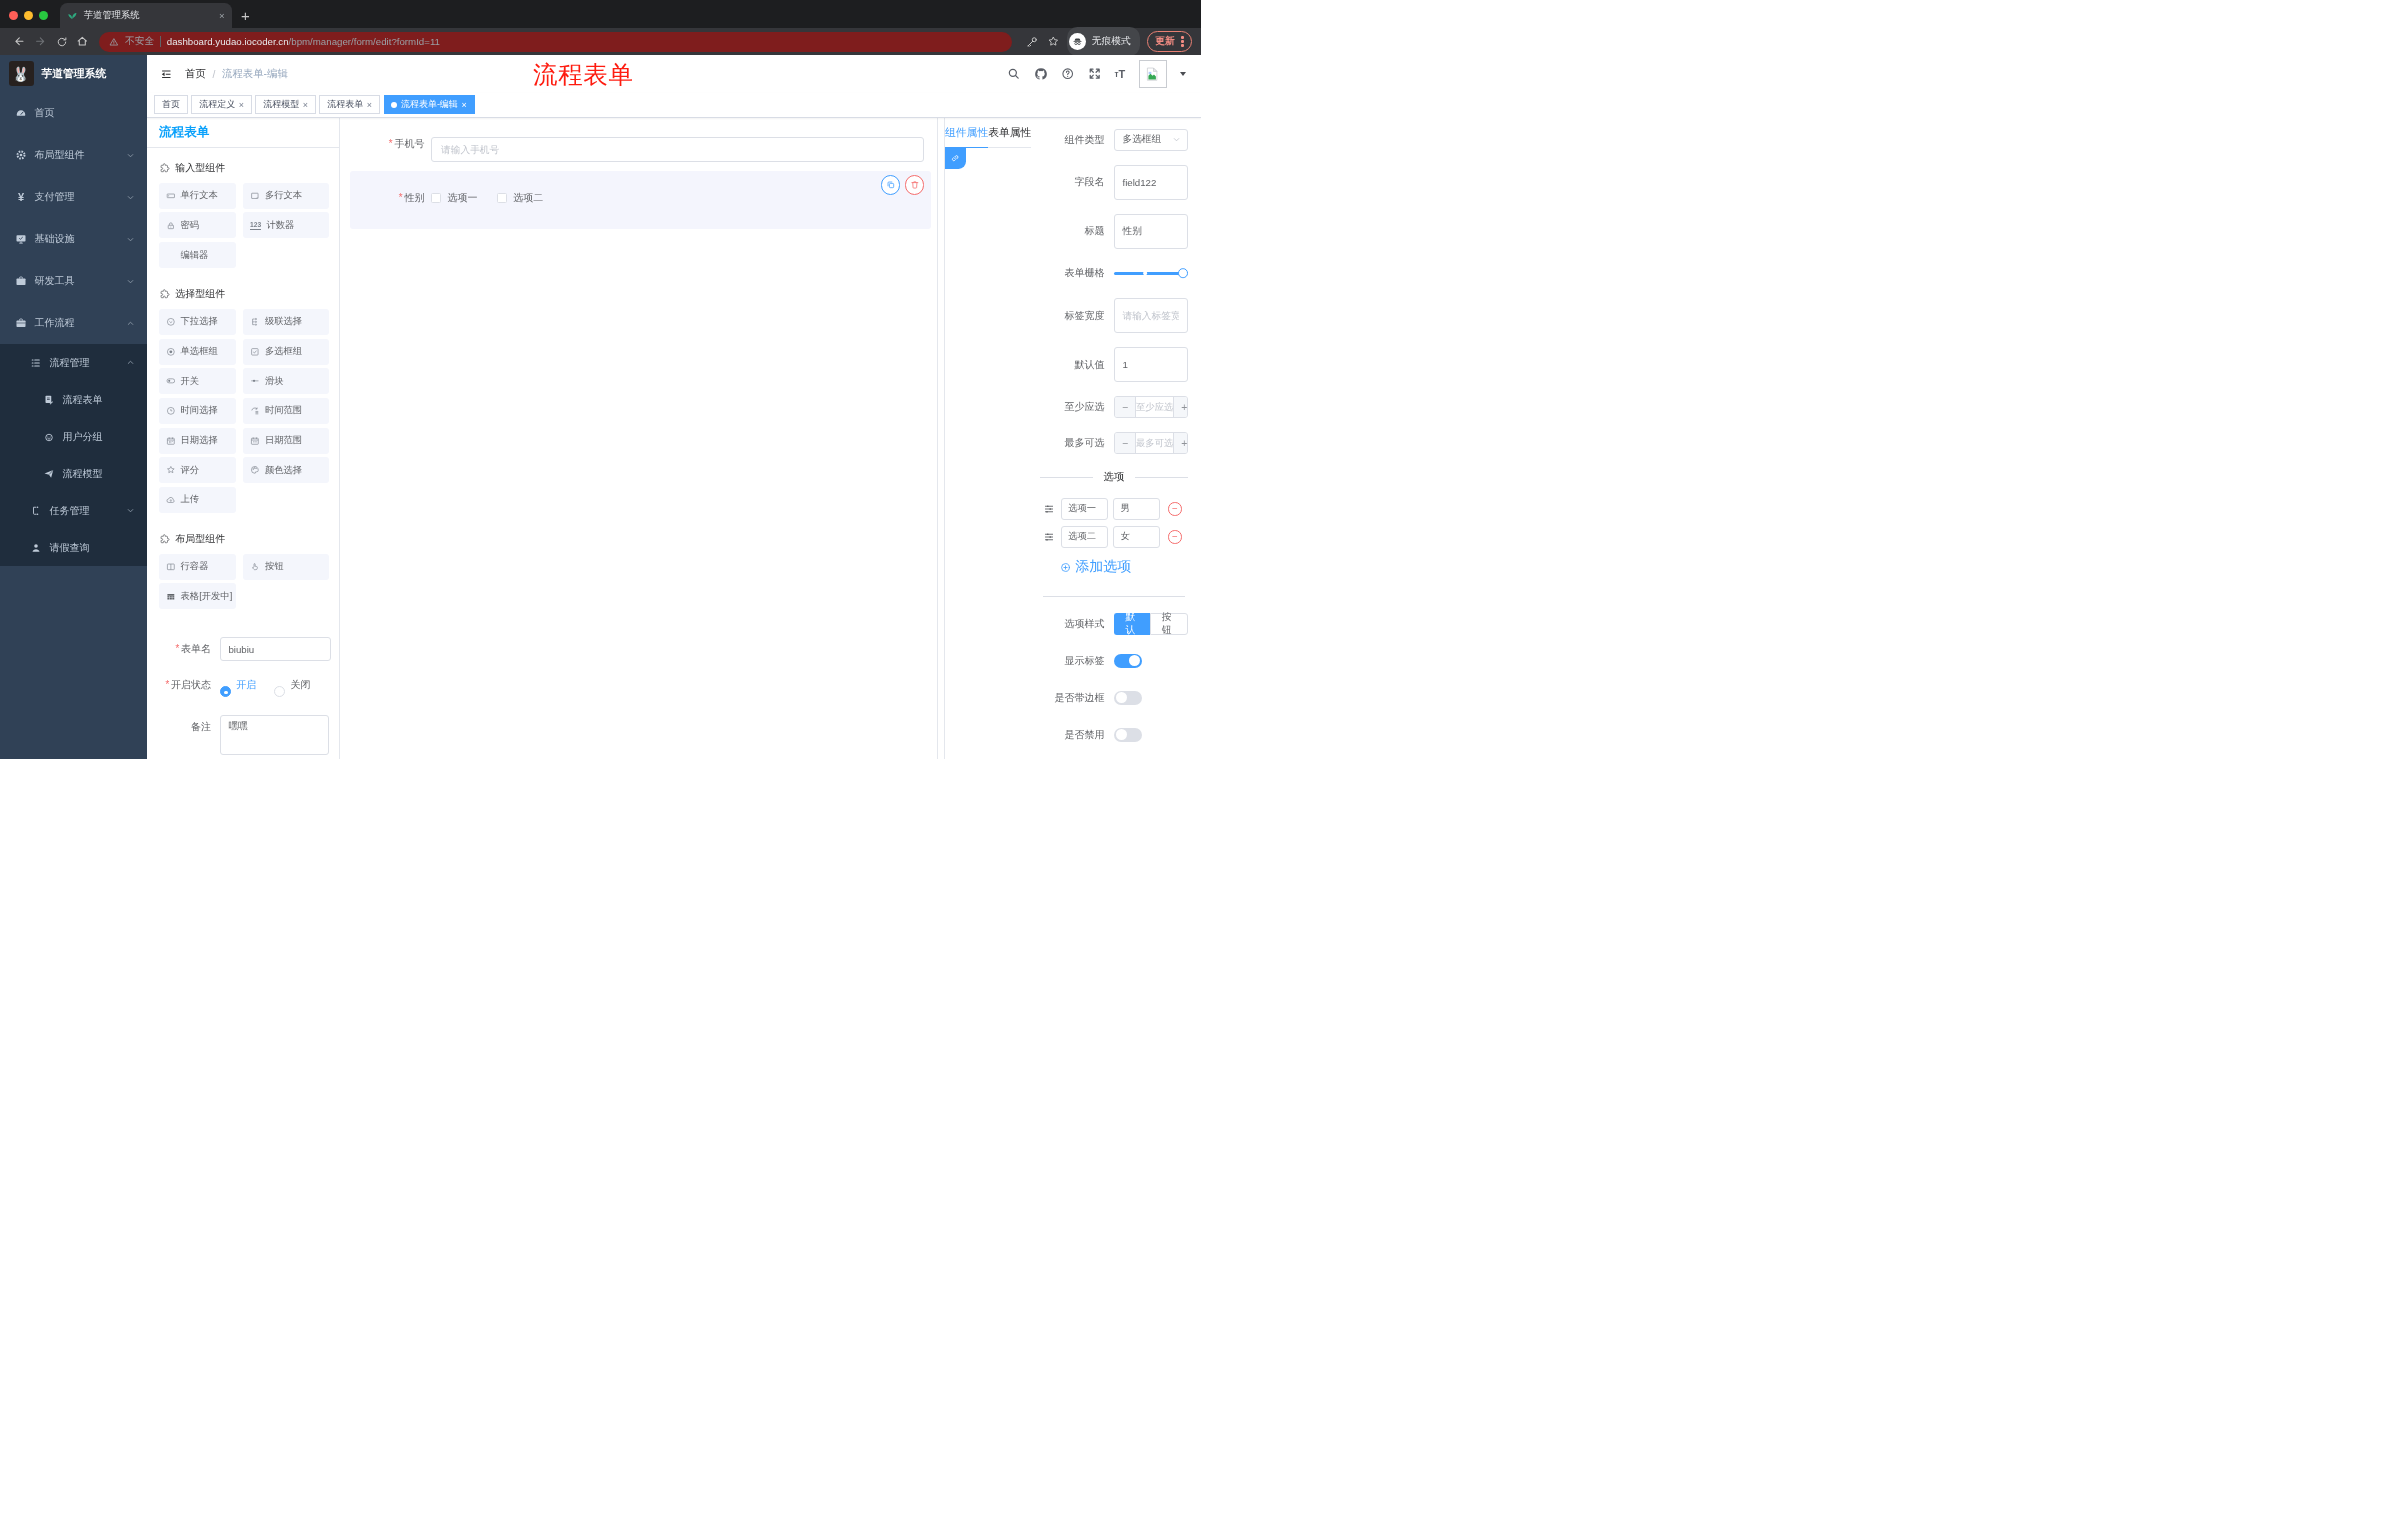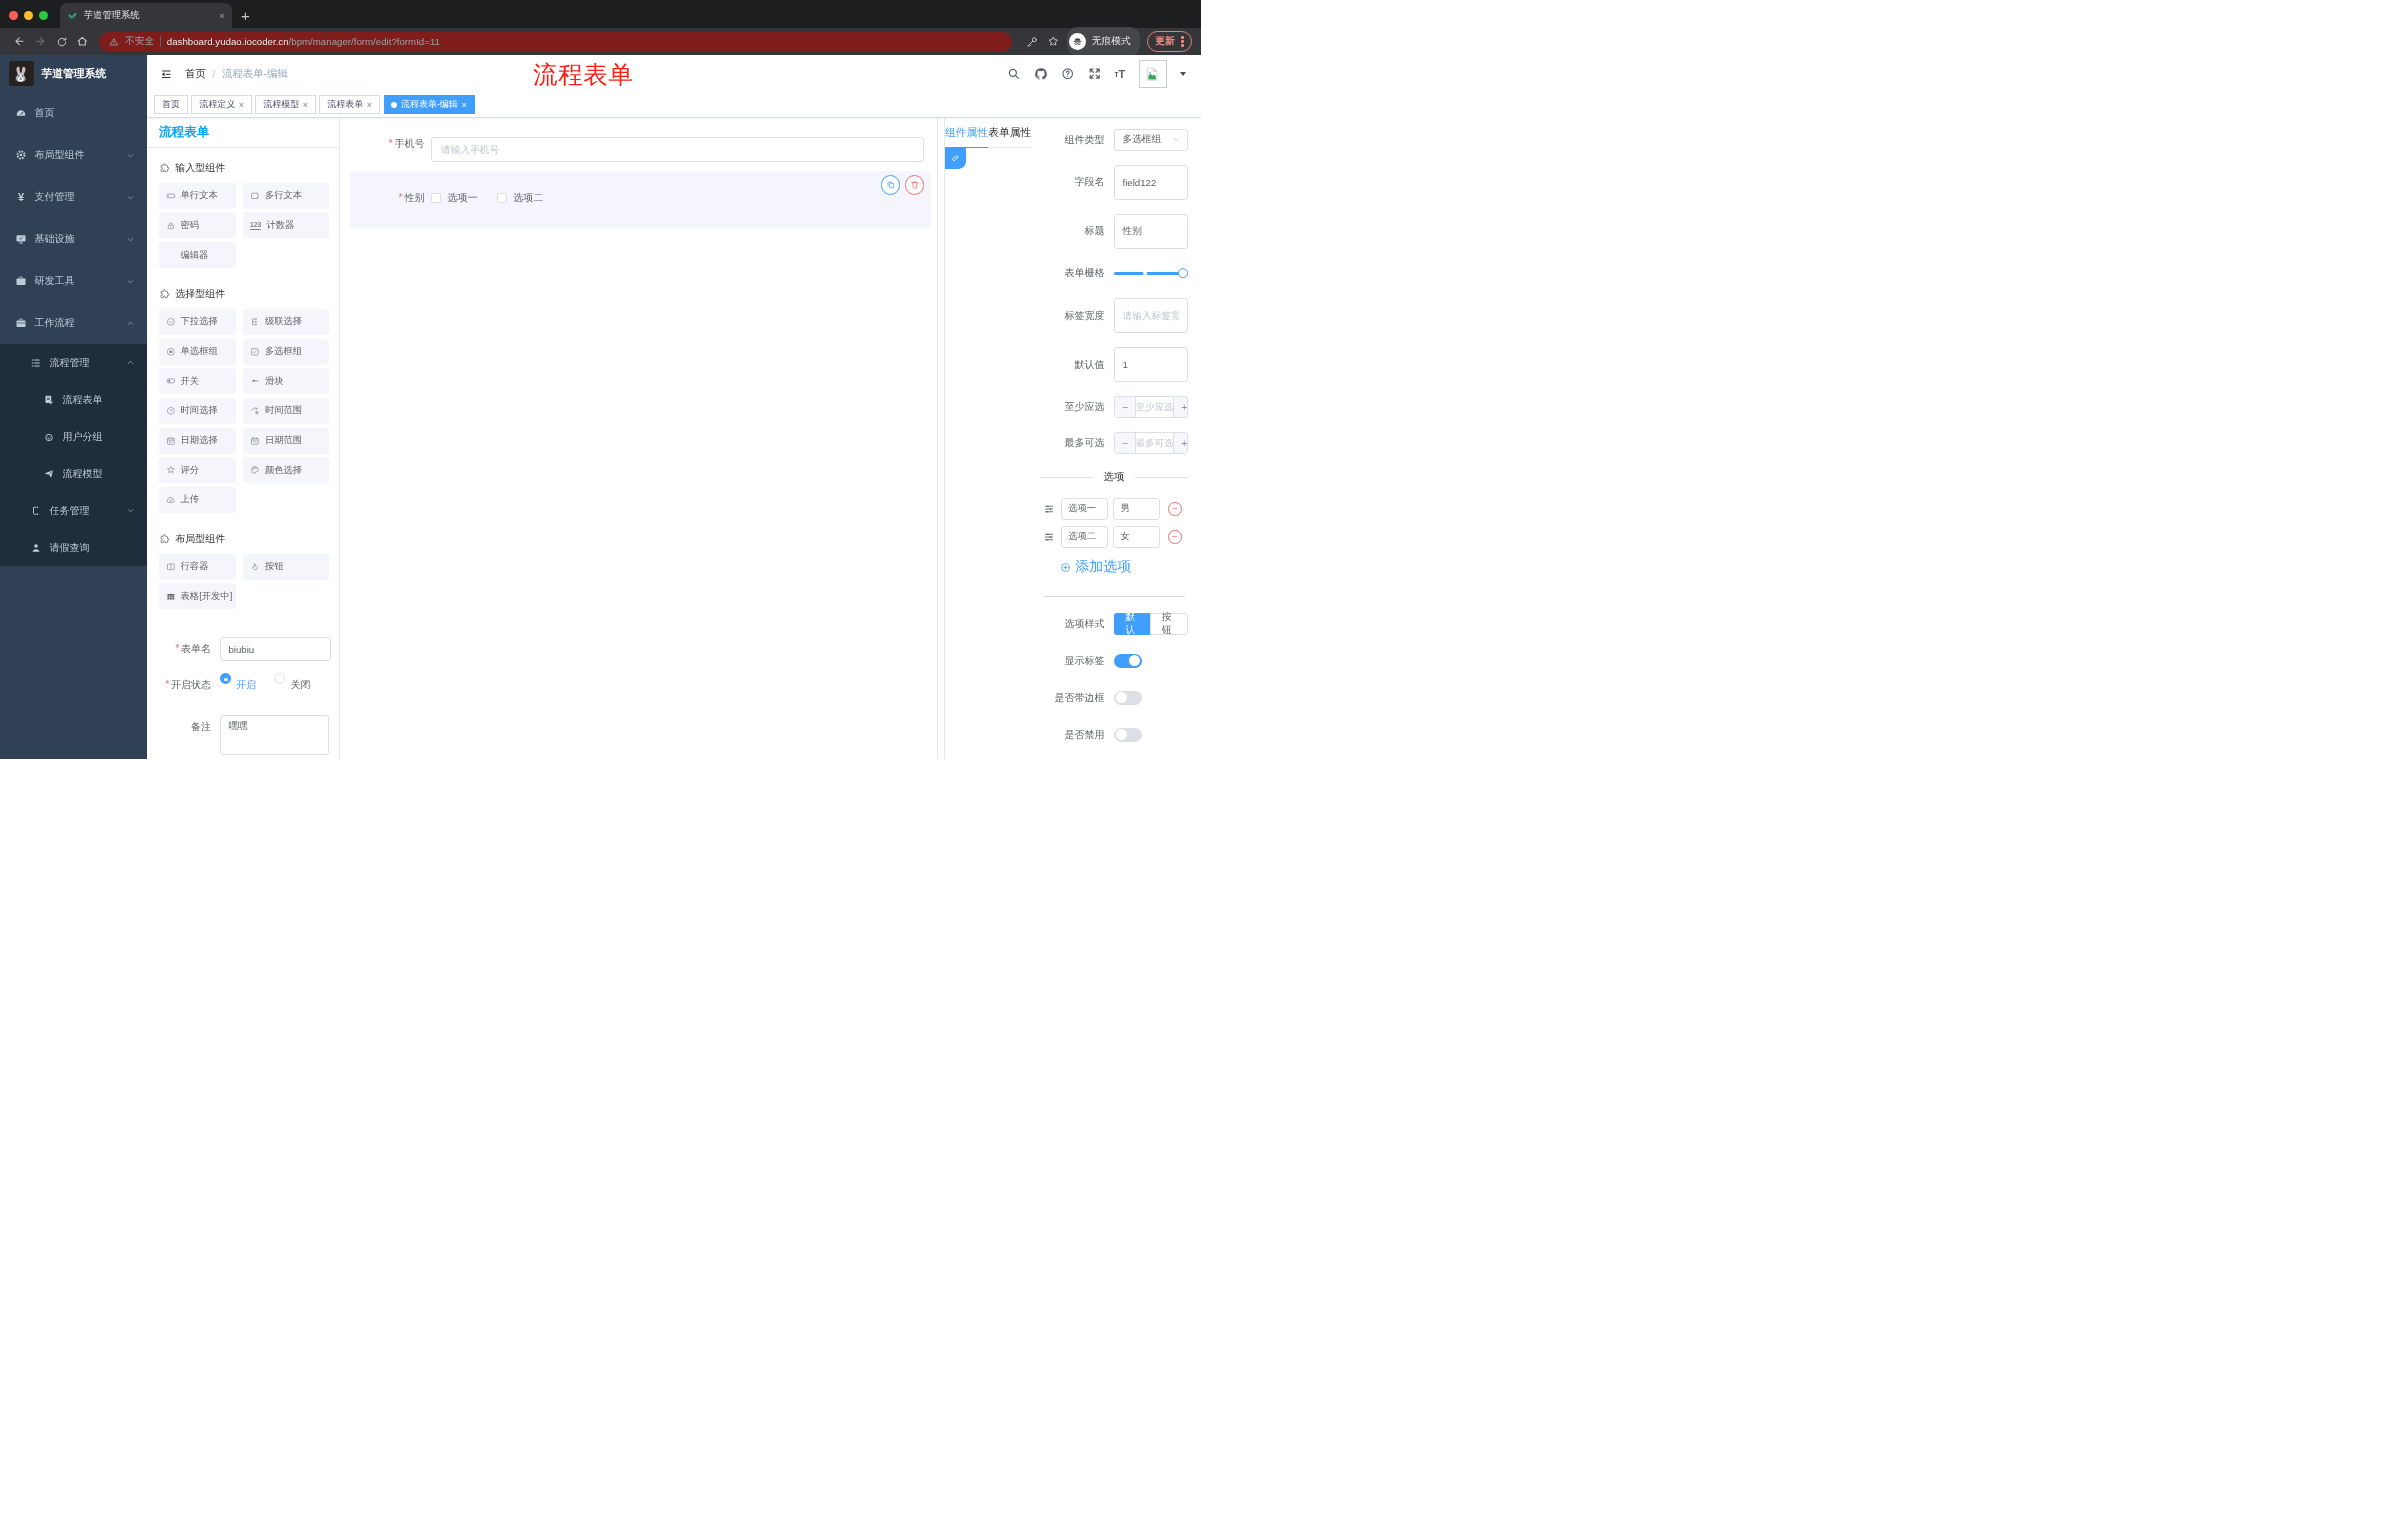--- a/index.html
+++ b/index.html
@@ -71,21 +71,21 @@
 .chips{display:grid;grid-template-columns:77px auto;gap:3.7px 7.4px;margin-top:7.4px}
 .chip{height:26px;background:#f4f6fc;border-radius:3px;display:flex;align-items:center;gap:5.2px;padding:0 6.7px;font-size:9.3px;color:#606266;cursor:grab;white-space:nowrap}
 .chip .cic{color:#7d838c;flex-shrink:0}
 .n123{font-size:6.7px;font-weight:bold;color:#7d838c;border-bottom:1.1px solid #7d838c;line-height:1.1}
 .lform{margin-top:28px;font-size:10px;color:#606266}
 .lrow{display:flex;align-items:flex-start;margin-bottom:12px}
 .llabel{width:52px;text-align:right;margin-right:9px;line-height:24px;flex-shrink:0;white-space:nowrap}
 .star{color:#f56c6c;margin-right:2.2px}
 .linput{width:111px;height:24px;border:0.7px solid #dcdfe6;border-radius:3px;padding:0 7.4px;font-size:9.7px;color:#606266;outline:none;background:#fff}
 .radios{display:flex;align-items:center;gap:18px;line-height:24px}
-.radio{display:flex;align-items:flex-start;gap:5.2px;cursor:pointer}
+.radio{display:flex;align-items:flex-end;gap:5.2px;cursor:pointer}
 .rdot{width:11px;height:11px;border-radius:50%;border:0.7px solid #dcdfe6;background:#fff}
 .radio.on .rdot{background:#409eff;border-color:#409eff;position:relative}
 .radio.on .rdot::after{content:"";position:absolute;left:3.3px;top:3.3px;width:3.3px;height:3.3px;border-radius:50%;background:#fff}
 .radio.on span{color:#409eff}
 .ltextarea{width:111px;height:40px;border:0.7px solid #dcdfe6;border-radius:3px;padding:3.7px 7.4px;font-size:9.7px;color:#606266;resize:none;outline:none;font-family:inherit;position:relative}
 
 .canvas{flex:1;display:flex;flex-direction:column;min-width:0;background:#fff}
 .cv-head{height:30.5px;border-bottom:0.7px solid #e4e7ed;display:flex;align-items:center;justify-content:flex-end;gap:18px;padding-right:18px;font-size:10px;flex-shrink:0}
 .tbtn{display:flex;align-items:center;gap:4.5px;color:#409eff;cursor:pointer}
 .tbtn.danger{color:#f56c6c}

